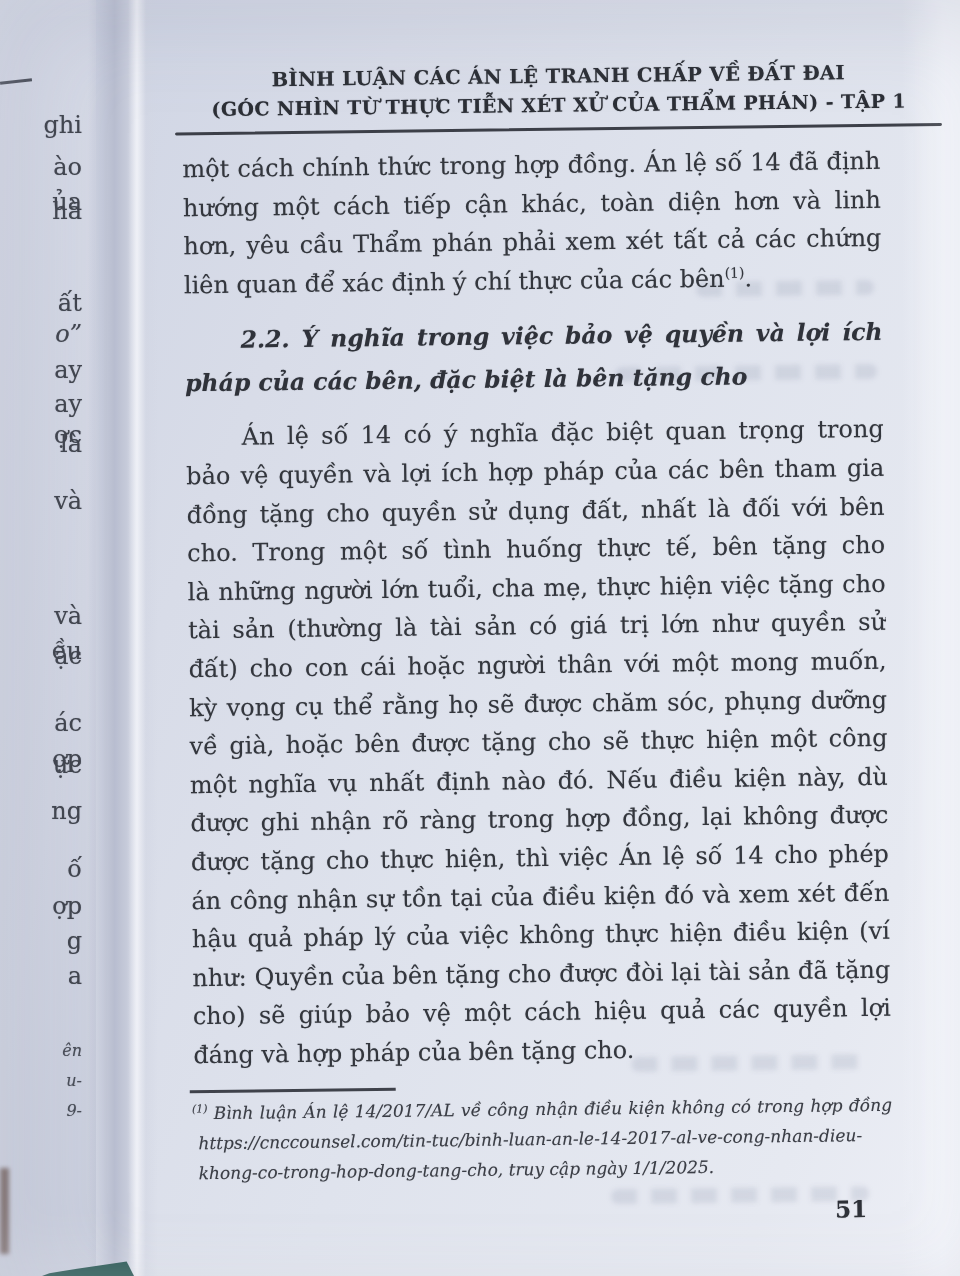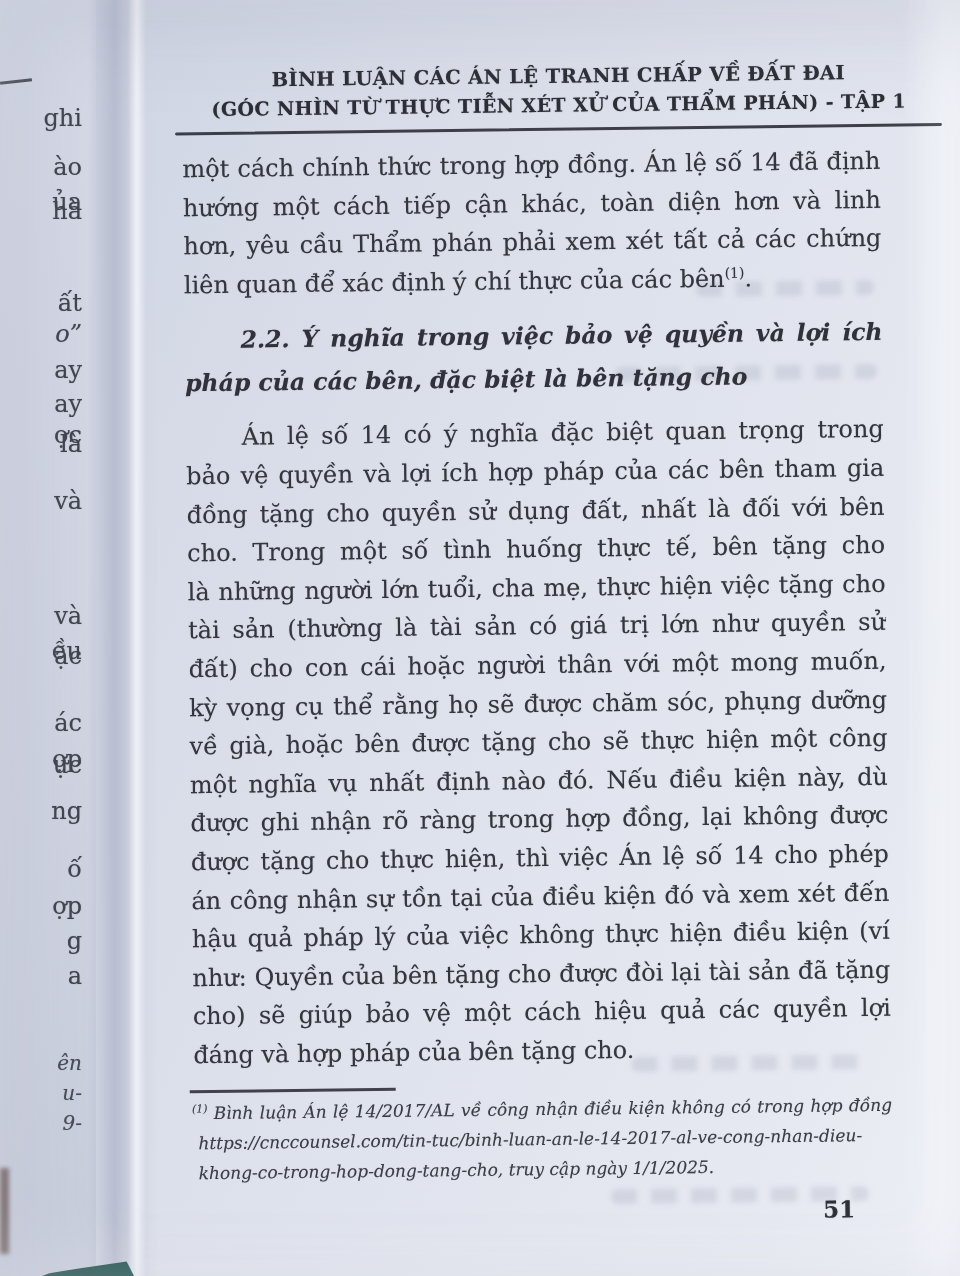--- a/index.html
+++ b/index.html
@@ -24,21 +24,21 @@
     position:absolute; left:128px; top:0; width:18px; height:1276px;
     background:linear-gradient(to right, rgba(255,255,255,0) 0%, rgba(248,249,253,.75) 50%, rgba(255,255,255,0) 100%);
   }
   .frag {
     position:absolute; right:14px;
     font:24px/30px "DejaVu Serif", serif;
     color:#3f434c; white-space:nowrap;
     text-shadow:0 0 1px rgba(63,67,76,.45);
   }
   .frag.it { font-style:italic; }
-  .frag.small { font-size:20px; color:#474b55;margin-top:12px; }
+  .frag.small { font-size:16px; color:#474b55; }
   .left-rule { position:absolute; left:0; top:80px; width:32px; height:3px; background:#4a4e58; transform:rotate(-6deg); }
   .left-dark-sliver {
     position:absolute; left:0; top:1168px; width:9px; height:86px;
     background:#6d5750; filter:blur(2px); opacity:.8;
   }
   .teal-wedge {
     position:absolute; left:42px; top:1256px; width:92px; height:20px;
     background:#1d4f4a;
     clip-path:polygon(0% 100%, 100% 100%, 92% 28%, 40% 62%, 8% 86%);
   }
@@ -90,40 +90,40 @@
     font:italic 17px/30px "DejaVu Serif", serif;
     text-align:justify; text-align-last:justify;
     text-shadow:0 0 .8px rgba(59,62,70,.4);
   }
   .fl.lastline { text-align:left; text-align-last:left; }
   .fl .hang { padding-left:6px; }
   sup.fref { font-size:11px; vertical-align:super; line-height:0; font-style:italic; }
 
   .page-num {
     position:absolute; left:816px; top:1198px; width:44px;
-    font:bold 23px/30px "DejaVu Serif", serif; color:#2c2f36; text-align:left;
+    font:bold 23px/30px "DejaVu Serif", serif; color:#2c2f36; text-align:right;
     text-shadow:0 0 1px rgba(44,47,54,.5);
   }
   
   .ghost {
     position:absolute; height:15px; border-radius:7px;
     background:repeating-linear-gradient(90deg, rgba(96,106,138,.14) 0 26px, rgba(96,106,138,0) 26px 40px);
     filter:blur(2.5px);
   }
   .vignette {
     position:absolute; inset:0; pointer-events:none;
     box-shadow:inset 40px 25px 90px rgba(120,128,155,.18), inset -15px -20px 60px rgba(255,255,255,.25);
   }
 </style>
 </head>
 <body>
 
 <div class="left-strip">
   <div class="left-rule"></div>
-  <span class="frag" style="top:103px">ghi</span>
+  <span class="frag" style="top:110px">ghi</span>
   <span class="frag" style="top:152px">ào</span>
   <span class="frag" style="top:187px">ủa</span>
   <span class="frag" style="top:196px">hà</span>
   <span class="frag" style="top:288px">ất</span>
   <span class="frag it" style="top:319px">o”</span>
   <span class="frag" style="top:355px">ay</span>
   <span class="frag" style="top:389px">ay</span>
   <span class="frag" style="top:420px">ợc</span>
   <span class="frag" style="top:429px">là</span>
   <span class="frag" style="top:486px">và</span>

